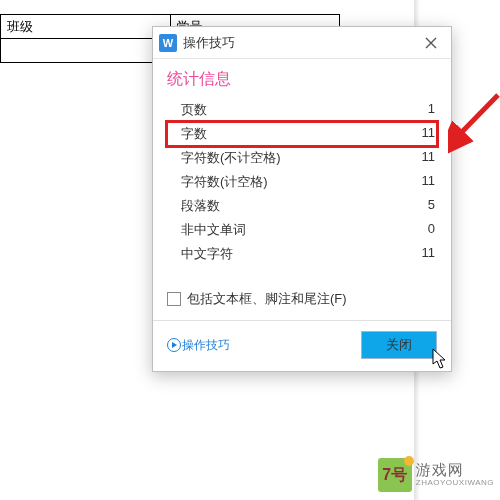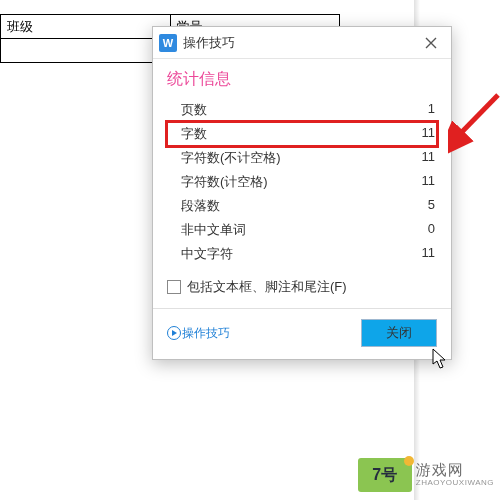--- a/index.html
+++ b/index.html
@@ -50,21 +50,21 @@
   .section-label { color: #ec4899; font-size: 16px; margin-bottom: 8px; }
   .stat-row {
     display: flex; justify-content: space-between;
     padding: 3px 2px 3px 14px; font-size: 13px; color: #333;
   }
   .stat-row.highlight {
     outline: 3px solid #e02020; outline-offset: -1px;
   }
   .checkbox-row {
     display: flex; align-items: center; gap: 6px;
-    margin-top: 12px; padding-left: 0; font-size: 13px; color: #333;
+    margin-top: 24px; padding-left: 0; font-size: 13px; color: #333;
   }
   .checkbox {
     width: 14px; height: 14px; border: 1px solid #888; background: #fff;
   }
   .divider { height: 1px; background: #e0e0e0; margin: 12px -14px 10px -14px; }
   .footer {
     display: flex; align-items: center; justify-content: space-between;
   }
   .tips-link {
     display: flex; align-items: center; gap: 1px;
@@ -95,21 +95,21 @@
   .cursor {
     position: absolute; left: 432px; top: 348px; pointer-events: none;
   }
   .cursor svg { width: 16px; height: 22px; }
   
   .watermark {
     position: absolute; right: 6px; bottom: 8px;
     display: flex; align-items: center; gap: 4px; opacity: 0.9;
   }
   .wm-badge {
-    width: 54px; height: 34px; background: #7fbf3f; color: #0f172a;
+    width: 34px; height: 34px; background: #7fbf3f; color: #7f1d1d;
     font-weight: bold; font-size: 16px; display: flex;
     align-items: center; justify-content: center; border-radius: 3px;
     position: relative;
   }
   .wm-badge::after {
     content: ""; position: absolute; right: -2px; top: -2px;
     width: 10px; height: 10px; background: #f0b020; border-radius: 50%;
   }
   .wm-text { display: flex; flex-direction: column; line-height: 1.1; }
   .wm-text .cn { font-size: 15px; font-weight: normal; color: #5c5c5c; letter-spacing: 1px; }

